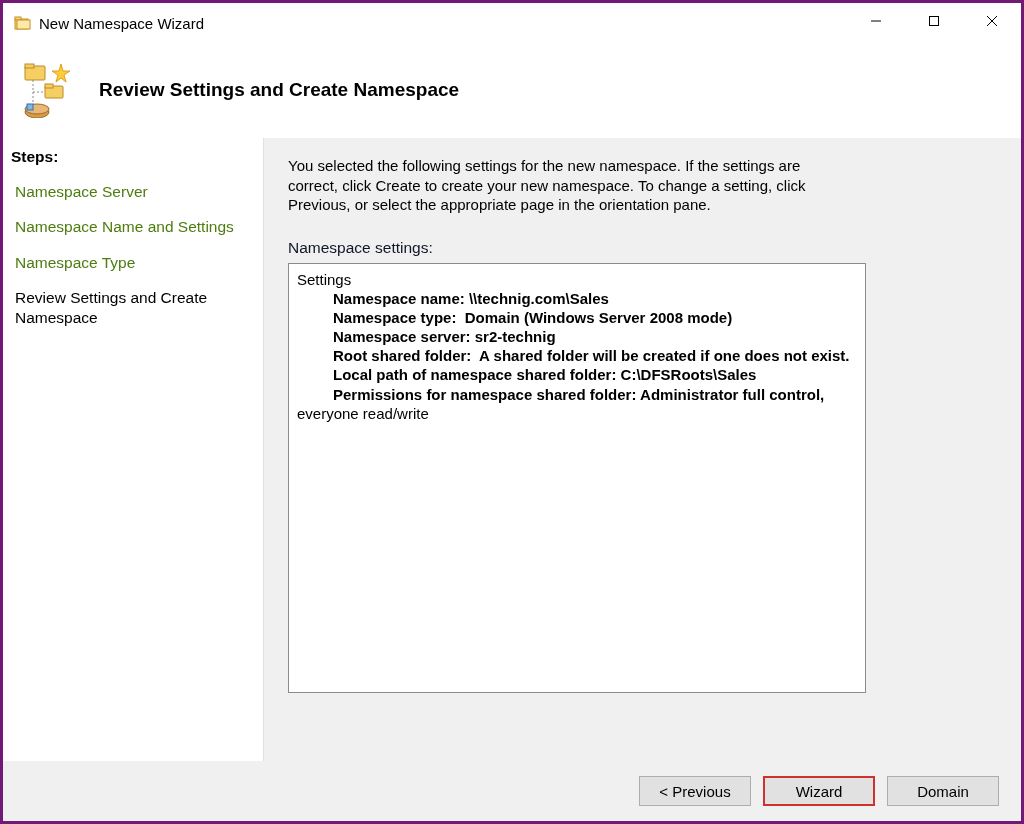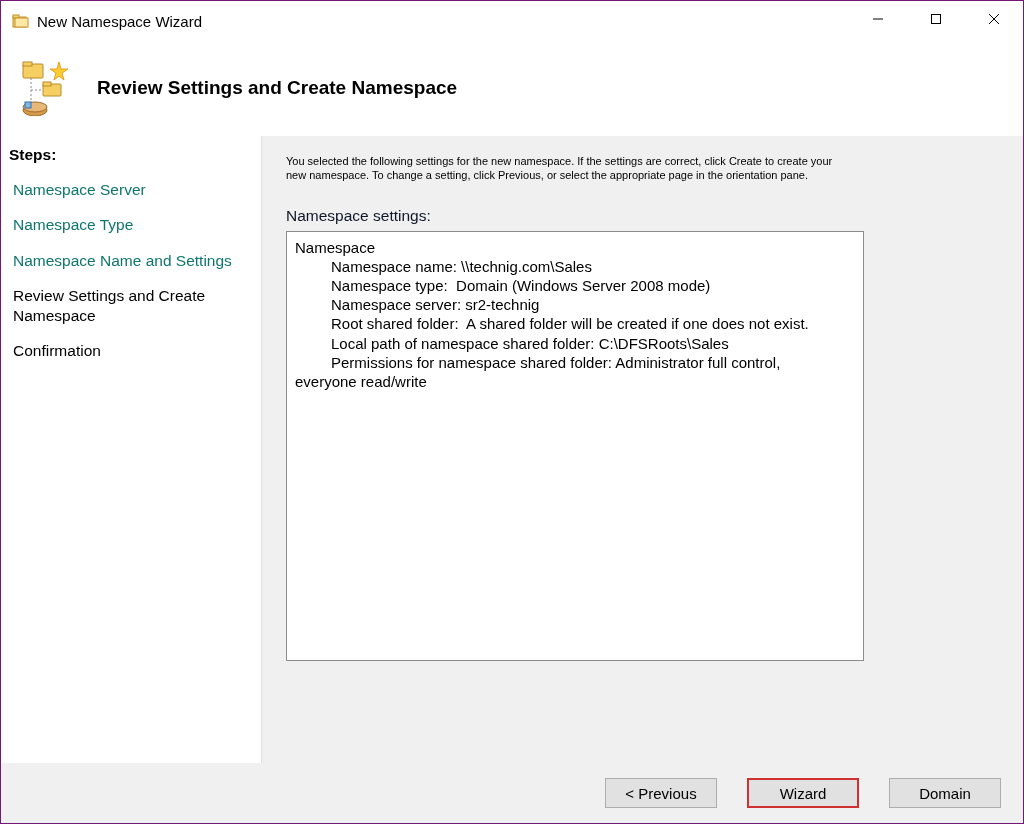--- a/index.html
+++ b/index.html
@@ -1,20 +1,20 @@
 <!DOCTYPE html>
 <html><head>
 <meta charset="utf-8">
 <style>
   * { box-sizing: border-box; }
   html, body { margin: 0; padding: 0; font-family: "Segoe UI", Tahoma, sans-serif; font-size: 12px; }
   .window {
     width: 1024px; height: 824px;
     background: #ffffff;
-    border: 1px solid #701a75;
+    border: 3px solid #701a75;
     display: flex; flex-direction: column;
     position: relative;
   }
   .titlebar {
     height: 40px;
     display: flex; align-items: center;
     padding-left: 10px;
     background: #ffffff;
   }
   .titlebar-icon {
@@ -54,61 +54,61 @@
   }
   .sidebar {
     width: 261px;
     background: #ffffff;
     padding: 10px 8px;
     border-right: 1px solid #e0e0e0;
   }
   .sidebar-heading { font-weight: bold; font-size: 15.5px; margin-bottom: 8px; color: #000; }
   .step-item {
     font-size: 15.5px;
-    color: #0f766e;
+    color: #4d7c0f;
     padding: 8px 4px;
     cursor: pointer;
     line-height: 1.25;
   }
   .step-item.current { color: #000; background: #ffffff; }
   .step-item.plain { color: #000; }
   .content {
     flex: 1;
     background: #f0f0f0;
     padding: 18px 24px 10px 24px;
     display: flex; flex-direction: column;
   }
   .instruction {
-    font-size: 11px; color: #000;
+    font-size: 15px; color: #000;
     line-height: 1.3;
     margin-bottom: 24px;
     max-width: 560px;
   }
   .settings-label {
     font-size: 15.5px; color: #0f172a; margin-bottom: 6px;
   }
   .settings-box {
     background: #ffffff;
     border: 1px solid #8c8c8c;
     width: 578px;
     height: 430px;
     padding: 6px 8px;
     font-size: 15px;
     line-height: 1.28;
     color: #000;
     overflow: auto;
     white-space: pre-wrap;
   }
-  .settings-box .indent { padding-left: 36px; display: block; }
+  .settings-box .indent { padding-left: 36px; display: block; font-weight: bold; }
   .button-row {
     height: 60px;
     background: #f0f0f0;
     display: flex; align-items: center; justify-content: flex-end;
     padding-right: 22px;
-    gap: 30px;
+    gap: 12px;
   }
   .btn {
     min-width: 112px; height: 30px;
     background: #e1e1e1;
     border: 1px solid #adadad;
     font-size: 15px;
     color: #000;
     display: flex; align-items: center; justify-content: center;
     cursor: pointer;
   }
@@ -167,30 +167,29 @@
     <div class="header-title">Review Settings and Create Namespace</div>
   </div>
 
   <div class="body-area">
     <div class="body-area-wrap">
       <div class="body-main">
 
         <div class="sidebar">
           <div class="sidebar-heading">Steps:</div>
           <div class="step-item">Namespace Server</div>
+          <div class="step-item">Namespace Name and Settings</div>
           <div class="step-item">Namespace Type</div>
-          <div class="step-item">Namespace Name and Settings</div>
           <div class="step-item current">Review Settings and Create Namespace</div>
-          <div class="step-item plain">Confirmation</div>
         </div>
 
         <div class="content">
           <div class="instruction">You selected the following settings for the new namespace. If the settings are correct, click Create to create your new namespace. To change a setting, click Previous, or select the appropriate page in the orientation pane.</div>
           <div class="settings-label">Namespace settings:</div>
-          <div class="settings-box"><span>Namespace</span>
+          <div class="settings-box"><span>Settings</span>
 <span class="indent">Namespace name: \\technig.com\Sales</span><span class="indent">Namespace type:  Domain (Windows Server 2008 mode)</span><span class="indent">Namespace server: sr2-technig</span><span class="indent">Root shared folder:  A shared folder will be created if one does not exist.</span><span class="indent">Local path of namespace shared folder: C:\DFSRoots\Sales</span><span class="indent">Permissions for namespace shared folder: Administrator full control,</span><span>everyone read/write</span></div>
         </div>
 
       </div>
 
       <div class="button-row">
         <div class="btn">&lt; Previous</div>
         <div class="btn primary">Wizard</div>
         <div class="btn">Domain</div>
       </div>

